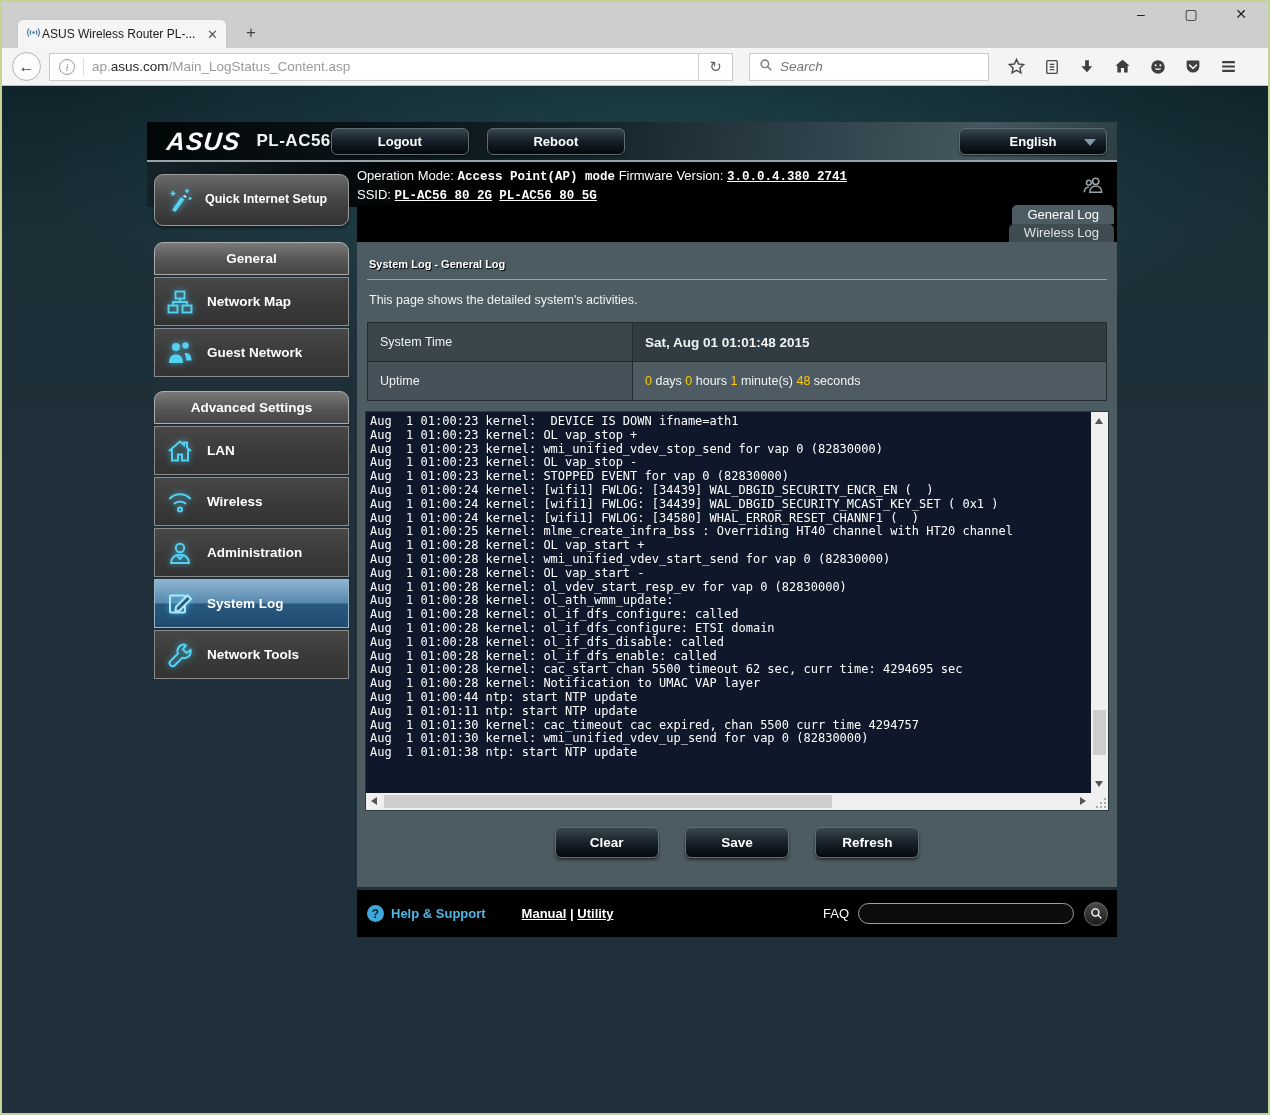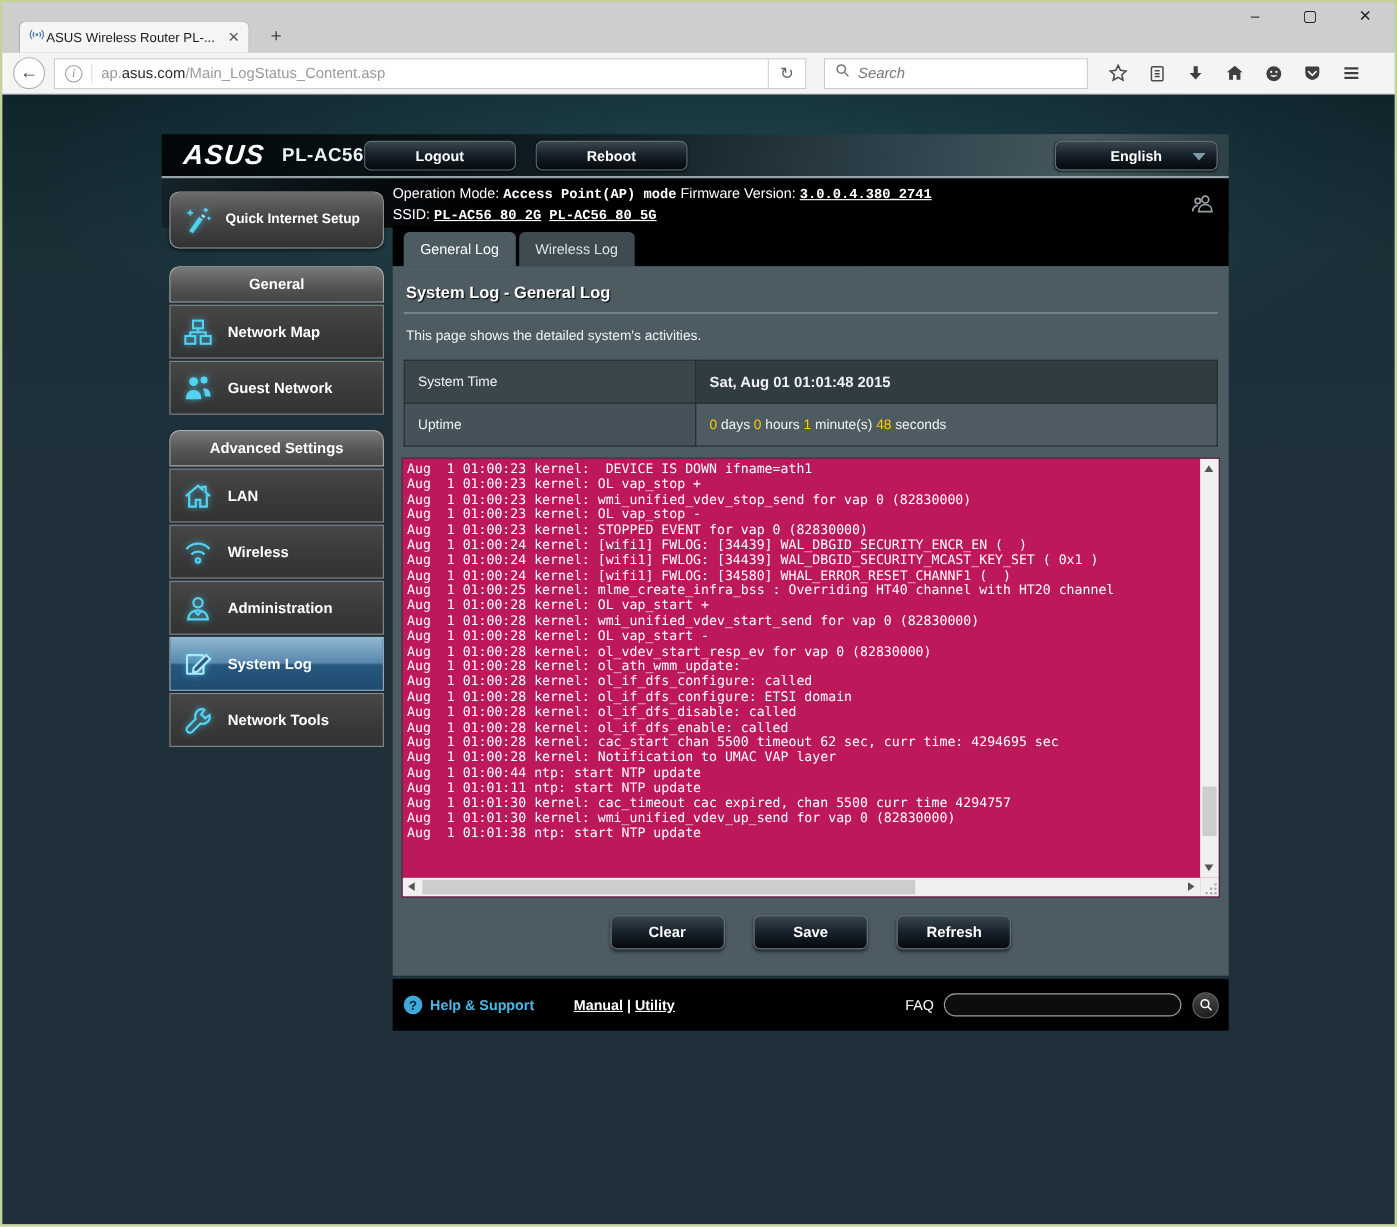--- a/index.html
+++ b/index.html
@@ -52,21 +52,21 @@
   
   .infobar { position:absolute; left:0; right:0; top:38px; height:47px;
              background:linear-gradient(90deg,#14232a 0%,#0a1216 14%,#000 30%,#000 100%);
              border-top:2px solid #97a3a8; color:#fff; }
   .infoline1 { position:absolute; left:210px; top:6px; font-size:13px; white-space:nowrap; }
   .infoline2 { position:absolute; left:210px; top:25px; font-size:13px; white-space:nowrap; }
   .mono-b { font-family:"Liberation Mono","DejaVu Sans Mono",monospace; font-weight:bold; font-size:12.5px; }
   .link-u { text-decoration:underline; color:#fff; }
   .clients-icon { position:absolute; right:12px; top:12px; }
 
-  .tabsblack { position:absolute; left:210px; right:0; top:83px; height:37px; background:#000; display:flex; align-items:flex-end; }
+  .tabsblack { position:absolute; left:210px; right:0; top:83px; height:37px; background:#000; display:flex; align-items:flex-end;flex-direction:column; }
   .rtab { height:31px; padding:0 15px; display:flex; align-items:center; font-size:13px; border-radius:5px 5px 0 0; margin-right:3px; }
   .rtab.active { background:#4d5c63; color:#fff; margin-left:10px; }
   .rtab.inactive { background:#3e4b51; color:#dde3e6; }
 
   
   .sidebar { position:absolute; left:7px; top:52px; width:195px; }
   .qis { height:52px; border-radius:9px; border:1px solid #9a9a9a;
          background:linear-gradient(180deg,#6b6b6b 0%,#474747 45%,#323232 100%);
          display:flex; align-items:center; gap:10px; padding:0 10px; margin-bottom:16px;
          color:#fff; font-weight:bold; font-size:12.5px; line-height:1.25; box-shadow:0 2px 3px rgba(0,0,0,.5); }
@@ -77,33 +77,33 @@
          background:linear-gradient(180deg,#474747 0%,#3a3a3a 55%,#333 100%);
          display:flex; align-items:center; gap:12px; padding:0 10px;
          color:#fff; font-weight:bold; font-size:13.5px; }
   .side-item.active { background:linear-gradient(180deg,#8fb6d2 0%,#5988ac 48%,#27587e 52%,#1f4b70 100%); border-color:#9ab6c9; }
   .side-gap { height:14px; }
   .sicon { width:30px; height:30px; flex:none; filter:drop-shadow(0 0 3px rgba(70,200,240,.75)); }
   .sicon svg { width:30px; height:30px; display:block; }
 
   
   .panel { position:absolute; left:210px; right:0; top:120px; height:645px; background:#4d5c63; }
-  .panel-title { padding:16px 12px 9px; color:#fff; font-weight:bold; font-size:15px; text-shadow:1px 1px 1px #000; }
+  .panel-title { padding:16px 12px 9px; color:#fff; font-weight:bold; font-size:11px; text-shadow:1px 1px 1px #000; }
   .panel-divider { margin:0 10px; border-top:1px solid #96a3a8; }
   .panel-desc { margin:13px 12px 15px; color:#eef2f3; font-size:12.5px; }
   .info-table { margin:0 10px; width:740px; border-collapse:collapse; }
   .info-table td { border:1px solid #212b30; height:39px; padding:0 12px; font-size:12.5px; color:#f0f3f4; }
   .info-table .c-label { width:265px; }
   .r1 .c-label { background:#3a464c; }
   .r1 .c-value { background:#313c42; font-weight:bold; font-size:13.5px; }
   .r2 .c-label { background:#46525a; }
   .r2 .c-value { background:#4e5b63; }
   .hl { color:#ffcc00; }
 
-  .logbox { position:relative; margin:10px 8px 0; height:400px; background:#be185d; border:1px solid #2c373d; overflow:hidden; }
+  .logbox { position:relative; margin:10px 8px 0; height:400px; background:#0f172a; border:1px solid #2c373d; overflow:hidden; }
   .log-lines { position:absolute; left:4px; top:3px; right:19px; bottom:19px; overflow:hidden;
                font-family:"DejaVu Sans Mono","Liberation Mono",monospace; font-size:12px; line-height:13.8px; color:#fff; }
   .log-line { white-space:pre; }
   .vscroll { position:absolute; top:0; right:0; bottom:17px; width:17px; background:#f0f0f0; }
   .hscroll { position:absolute; left:0; right:17px; bottom:0; height:17px; background:#f0f0f0; }
   .scorner { position:absolute; right:0; bottom:0; width:17px; height:17px; background:#f0f0f0; }
   .arrow { position:absolute; width:0; height:0; }
   .a-up    { left:4px; top:6px;  border-left:4.5px solid transparent; border-right:4.5px solid transparent; border-bottom:6px solid #555; }
   .a-down  { left:4px; bottom:6px; border-left:4.5px solid transparent; border-right:4.5px solid transparent; border-top:6px solid #555; }
   .a-left  { left:5px; top:4px;  border-top:4.5px solid transparent; border-bottom:4.5px solid transparent; border-right:6px solid #555; }

